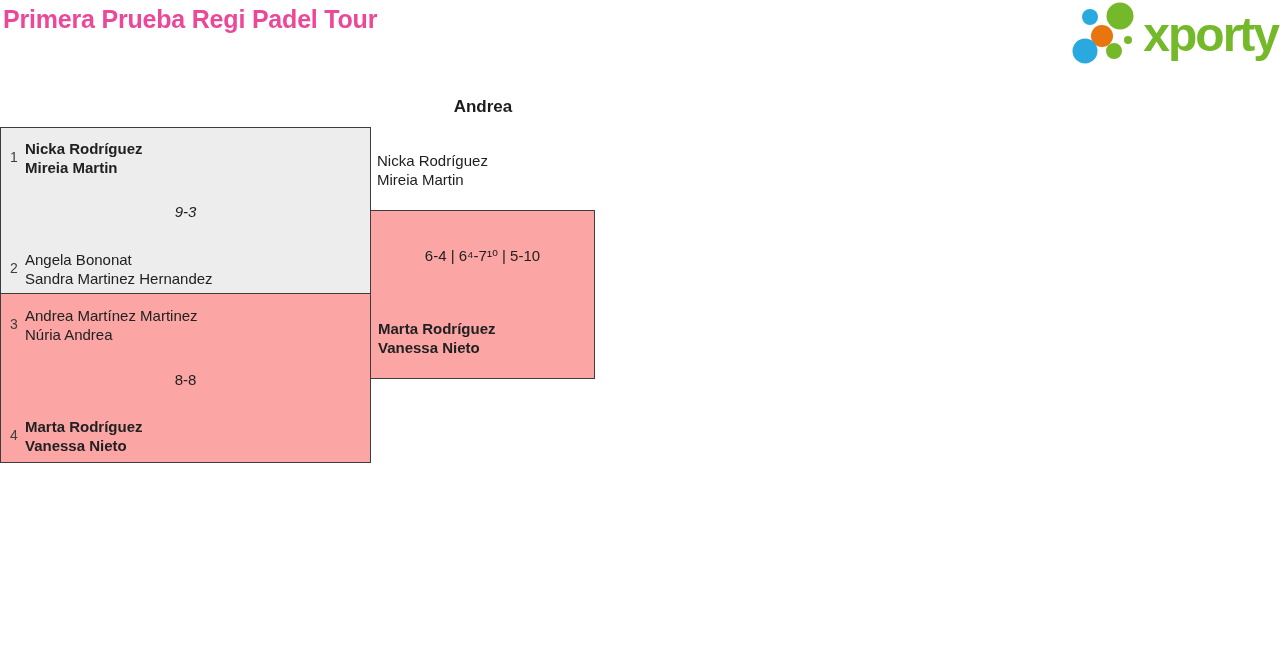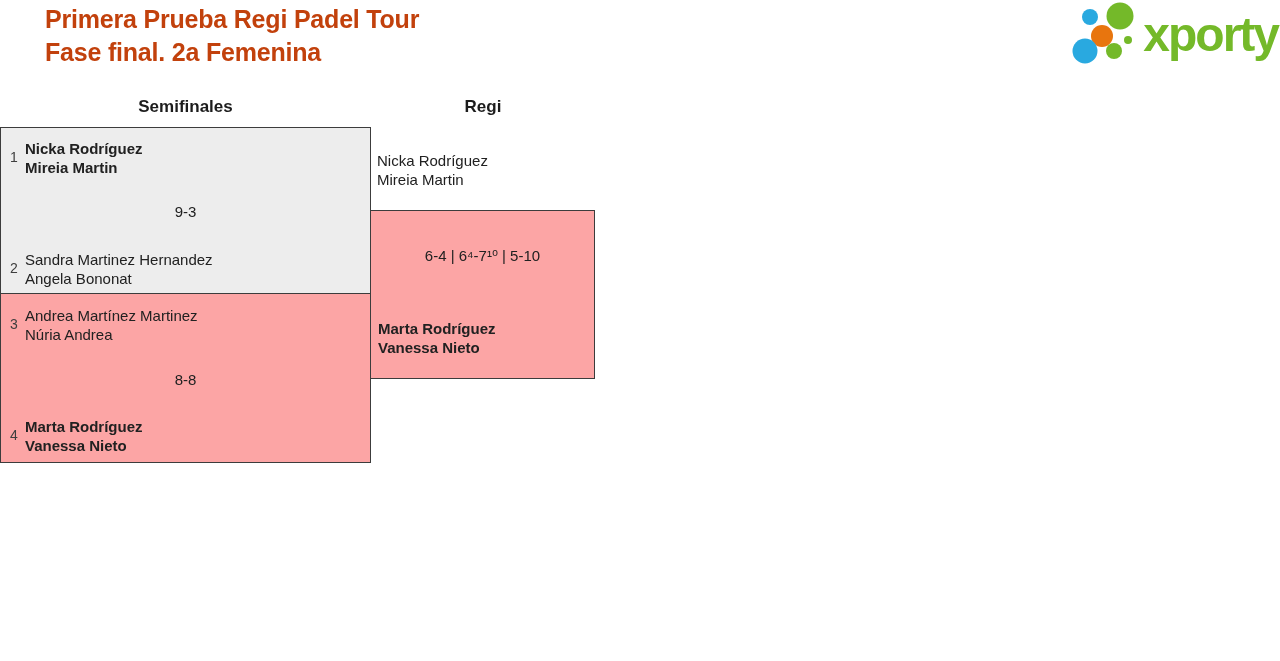--- a/index.html
+++ b/index.html
@@ -13,23 +13,22 @@
     color: #212121;
     overflow: hidden;
   }
 
   
   .title-block { position: absolute; left: 3px; top: 3px; }
   .title-line {
     font-size: 25px;
     font-weight: 600;
     line-height: 33px;
-    color: #c2410c;
+    color: #ec4899;
     letter-spacing: -0.2px;
-    margin-left: 42px;
   }
 
   .logo {
     position: absolute;
     top: 1px;
     right: 2px;
     display: flex;
     align-items: flex-end;
     text-decoration: none;
     cursor: pointer;
@@ -91,21 +90,21 @@
     left: 0;
     width: 100%;
     text-align: center;
     font-size: 15px;
     color: #212121;
   }
 
   
   .sf1 .t-top  { top: 11px; }
   .sf1 .s-top  { top: 20px; }
-  .sf1 .score  { top: 75px; }
+  .sf1 .score  { top: 75px; font-style: italic; }
   .sf1 .t-bot  { top: 122px; }
   .sf1 .s-bot  { top: 131px; }
 
   
   .sf2 .t-top  { top: 12px; }
   .sf2 .s-top  { top: 21px; }
   .sf2 .score  { top: 77px; }
   .sf2 .t-bot  { top: 123px; }
   .sf2 .s-bot  { top: 132px; }
 
@@ -123,49 +122,47 @@
   .fin .score { top: 36px; }
   .fin .t-bot { left: 7px; top: 108px; }
 </style>
 </head>
 <body>
 
 <div class="page">
 
   <div class="title-block">
     <div class="title-line">Primera Prueba Regi Padel Tour</div>
-    <div class="title-line">Fase final. 2a Femenina</div>
   </div>
 
   <div class="logo">
     <svg class="logo-dots" viewBox="0 0 72 68" xmlns="http://www.w3.org/2000/svg">
       <circle cx="21" cy="16" r="8" fill="#29a9e0"></circle>
       <circle cx="51" cy="15" r="13.5" fill="#74b929"></circle>
       <circle cx="33" cy="35" r="11" fill="#e8750e"></circle>
       <circle cx="16" cy="50" r="12.5" fill="#29a9e0"></circle>
       <circle cx="45" cy="50" r="8" fill="#74b929"></circle>
       <circle cx="59" cy="39" r="4" fill="#74b929"></circle>
     </svg>
     <span class="wordmark">xporty</span>
   </div>
 
-  <div class="round-header sf">Semifinales</div>
-  <div class="round-header fin">Regi</div>
+  <div class="round-header fin">Andrea</div>
 
   <div class="match sf1 alt">
     <span class="seed s-top">1</span>
     <div class="team t-top winner">
       <div>Nicka Rodríguez</div>
       <div>Mireia Martin</div>
     </div>
     <div class="score">9-3</div>
     <span class="seed s-bot">2</span>
     <div class="team t-bot">
+      <div>Angela Bononat</div>
       <div>Sandra Martinez Hernandez</div>
-      <div>Angela Bononat</div>
     </div>
   </div>
 
   <div class="match sf2">
     <span class="seed s-top">3</span>
     <div class="team t-top">
       <div>Andrea Martínez Martinez</div>
       <div>Núria Andrea</div>
     </div>
     <div class="score">8-8</div>

